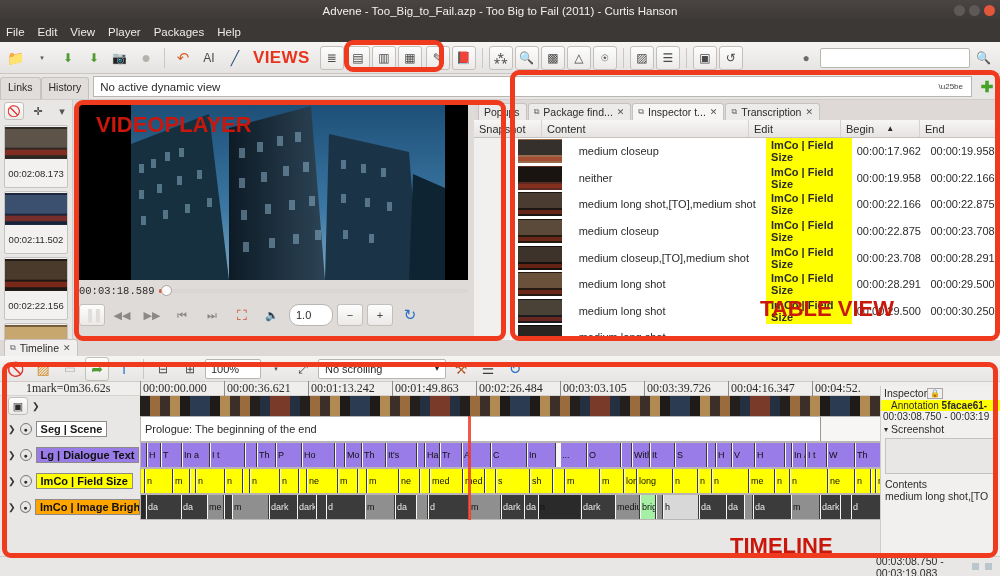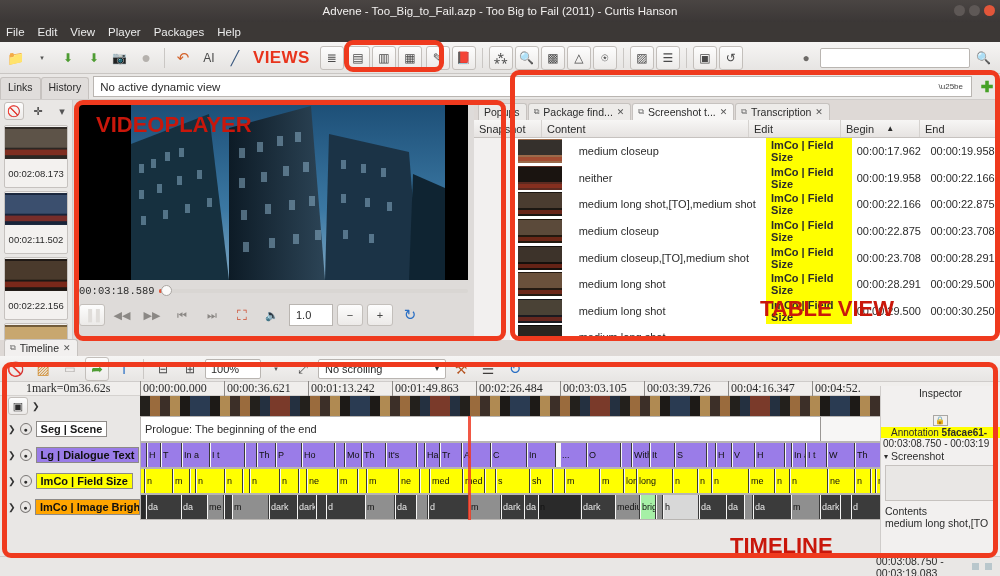--- a/index.html
+++ b/index.html
@@ -62,21 +62,21 @@
   #seekrow { position:absolute; left:6px; right:6px; top:184px; height:14px; display:flex; align-items:center; gap:4px;}
   #seektime { font-family:"Liberation Mono", monospace; font-size:10.5px; }
   #seekbar { flex:1; height:4px; background:#d9d6d3; border-radius:2px; position:relative; }
   #seekfill { position:absolute; left:0; top:0; height:4px; width:3px; background:#e2563a; border-radius:2px;}
   #seekknob { position:absolute; left:2px; top:-4px; width:11px;height:11px;border-radius:50%;
      background:#fbfaf9;border:1px solid #a9a5a1; }
   #ctrlrow { position:absolute; left:6px; right:6px; top:200px; height:30px; display:flex; align-items:center; gap:4px;}
   .pbtn { width:26px;height:22px;border:1px solid #c3bfbb;background:linear-gradient(#fdfdfd,#eceae8);
      border-radius:3px; display:flex;align-items:center;justify-content:center;font-size:11px;color:#444;}
   .pbtn.plain { border:none;background:none; }
-  #ratebox { width:44px;height:22px;background:#fff;border:1px solid #b9b5b1;border-radius:0;
+  #ratebox { width:44px;height:22px;background:#fff;border:1px solid #b9b5b1;border-radius:10px;
      display:flex;align-items:center;padding-left:6px;font-size:11px;}
   
   #tablepanel { flex:1; background:#f2f0ef; position:relative; }
   #tabstrip { height:20px; background:#ded9d6; display:flex; align-items:flex-end; padding-left:4px; gap:1px;}
   .vtab { font-size:10.5px; padding:2px 6px 2px 5px; background:#edebe9; border:1px solid #c6c2bf;
      border-bottom:none; border-radius:3px 3px 0 0; display:flex; align-items:center; gap:4px;}
   .vtab.active { background:#f7f6f5; }
   .vtab .x { font-size:9px; color:#555; }
   .vtab .det { font-size:8px; color:#666; }
   #tablehead { height:18px; display:flex; background:linear-gradient(#f7f6f5,#e6e3e1);
@@ -114,21 +114,21 @@
   .tl-lbl-chip { padding:1px 4px; font-size:11px; font-weight:bold; border:1px solid #8d8a87;
      white-space:nowrap; overflow:hidden; }
   .tl-expand { font-size:9px; color:#333; }
   .tl-clock { width:12px;height:12px;border-radius:50%;border:1.5px solid #7b7876;
      display:flex;align-items:center;justify-content:center;font-size:7px;}
   .tl-lane { flex:1; position:relative; overflow:hidden; border:1px solid #b8b5b2; background:#f7f6f5;}
   #playhead { position:absolute; left:468px; top:0; width:3px; background:#ee3b24; opacity:.85; }
   
   #inspector { position:absolute; right:0; top:46px; width:120px; bottom:0; background:#f2f0ef;
      border-left:1px solid #cfcccA; font-size:10.5px; }
-  #insp-head { display:flex; align-items:center; gap:16px; padding:1px 3px;flex-direction:column; }
+  #insp-head { display:flex; align-items:center; gap:0; padding:1px 3px; }
   #insp-annot { background:#ffff00; font-size:10px; padding:0 10px; white-space:nowrap; overflow:hidden;}
   #insp-time { font-size:10px; white-space:nowrap; overflow:hidden; padding-left:2px;}
   #insp-shot { display:flex; gap:3px; align-items:center; padding:1px 3px; }
   #insp-shotbox { margin:2px 4px; height:36px; background:#e9e7e5; border:1px solid #c6c2bf;}
   #insp-contents { padding:2px 4px 0 4px; }
   #insp-ctext { padding:0 4px; white-space:nowrap; overflow:hidden; }
   
   #statusbar { position:absolute; left:0; bottom:0; width:1000px; height:20px;
      background:#e9e7e5; border-top:1px solid #cfcccA; display:flex; align-items:center;
      justify-content:flex-end; padding-right:8px; gap:6px; font-size:10.5px;}
@@ -338,21 +338,21 @@
         <div class="vtab">
           <span>Popups</span>
         </div>
         <div class="vtab">
           <span class="det">⧉</span>
           <span>Package find...</span>
           <span class="x">✕</span>
         </div>
         <div class="vtab active">
           <span class="det">⧉</span>
-          <span>Screenshot t...</span>
+          <span>Inspector t...</span>
           <span class="x">✕</span>
         </div>
         <div class="vtab">
           <span class="det">⧉</span>
           <span>Transcription</span>
           <span class="x">✕</span>
         </div>
       </div>
     <div id="tablehead">
       <div class="th c-snap">Snapshot</div>

